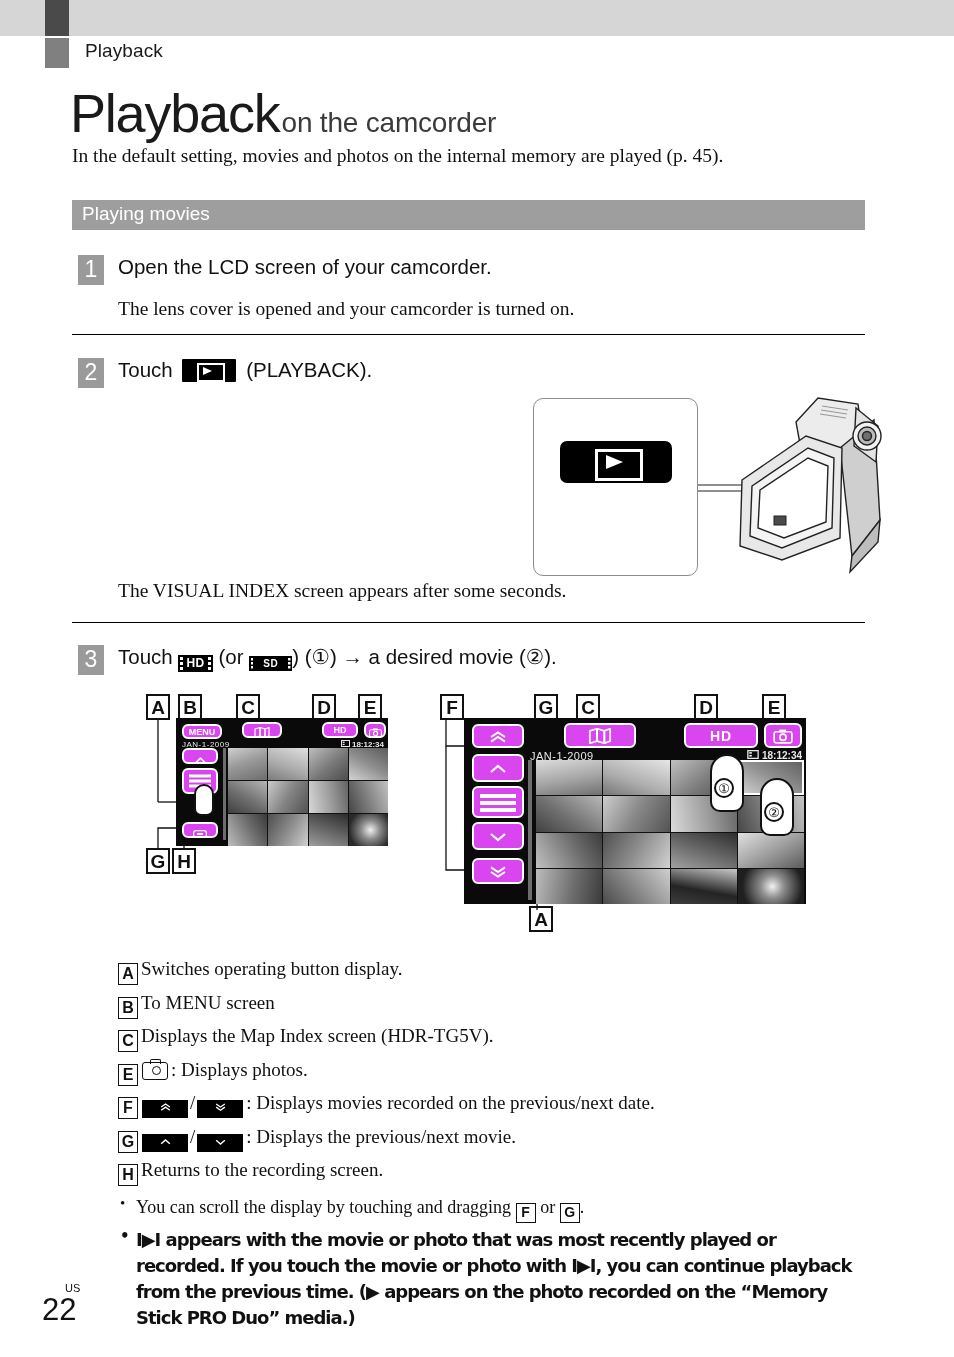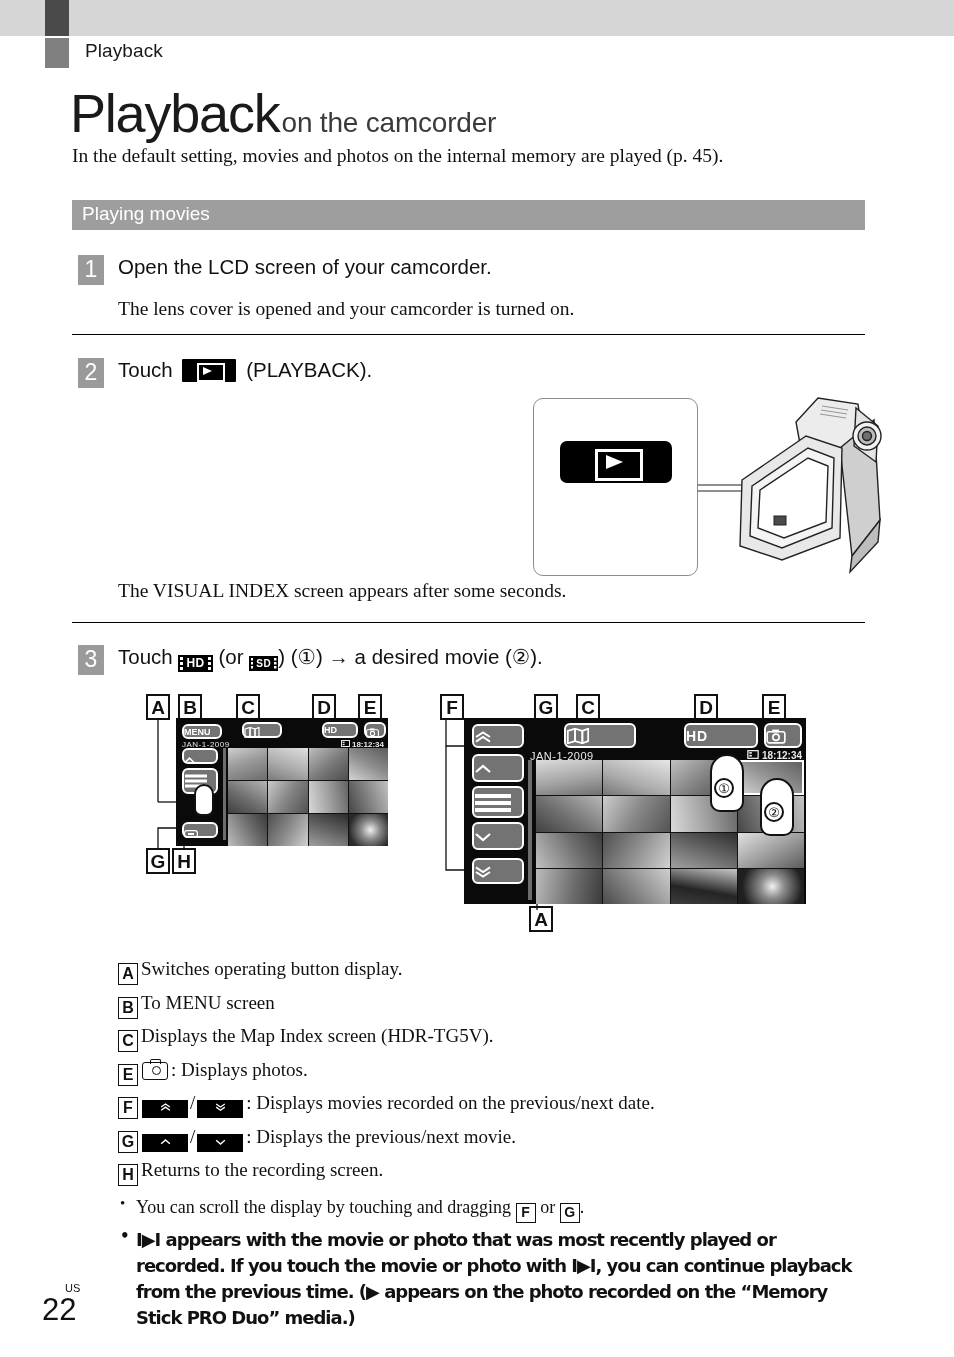--- a/index.html
+++ b/index.html
@@ -102,21 +102,21 @@
   }
   .film::before, .film::after {
     content:""; position:absolute; top:2px; width:3px; height:13px;
     background:
       linear-gradient(#fff,#fff) 0 0/3px 3px no-repeat,
       linear-gradient(#fff,#fff) 0 5px/3px 3px no-repeat,
       linear-gradient(#fff,#fff) 0 10px/3px 3px no-repeat;
   }
   .film::before { left:1.5px; }
   .film::after  { right:1.5px; }
-  .film.small { font-size:10px; height:15px; line-height:15px; padding:0 7px;}
+  .film.small { font-size:10px; height:15px; line-height:15px; padding:0 14px;}
   .film.small::before, .film.small::after{ top:2px; height:11px;
      background:
       linear-gradient(#fff,#fff) 0 0/2.5px 2.5px no-repeat,
       linear-gradient(#fff,#fff) 0 4px/2.5px 2.5px no-repeat,
       linear-gradient(#fff,#fff) 0 8px/2.5px 2.5px no-repeat; width:2.5px;}
   
   .cam-ico {
     display:inline-block; width:26px; height:18px; border:1.6px solid #111;
     border-radius:3px; position:relative; vertical-align:-4px;
   }
@@ -166,23 +166,23 @@
   }
   .illus-arrow{
     position:absolute; left:52px; top:88px; width:0; height:0;
   }
   
   .scr{
     position:absolute; background:#0a0a0a;
   }
   .pill{
     position:absolute; border:2px solid #fff; border-radius:6px;
-    background:#737373; color:#fff;
+    background:#d946ef; color:#fff;
     font-family:"Liberation Sans", sans-serif; font-weight:bold;
-    text-align:left;
+    text-align:center;
   }
   .dateline{
     position:absolute; color:#e8e8e8;
     font-family:"Liberation Sans", sans-serif; font-size:8px;
     letter-spacing:0.5px; white-space:nowrap;
   }
   .counter{
     position:absolute; color:#e8e8e8;
     font-family:"Liberation Sans", sans-serif; font-size:8px; font-weight:bold;
     white-space:nowrap;

